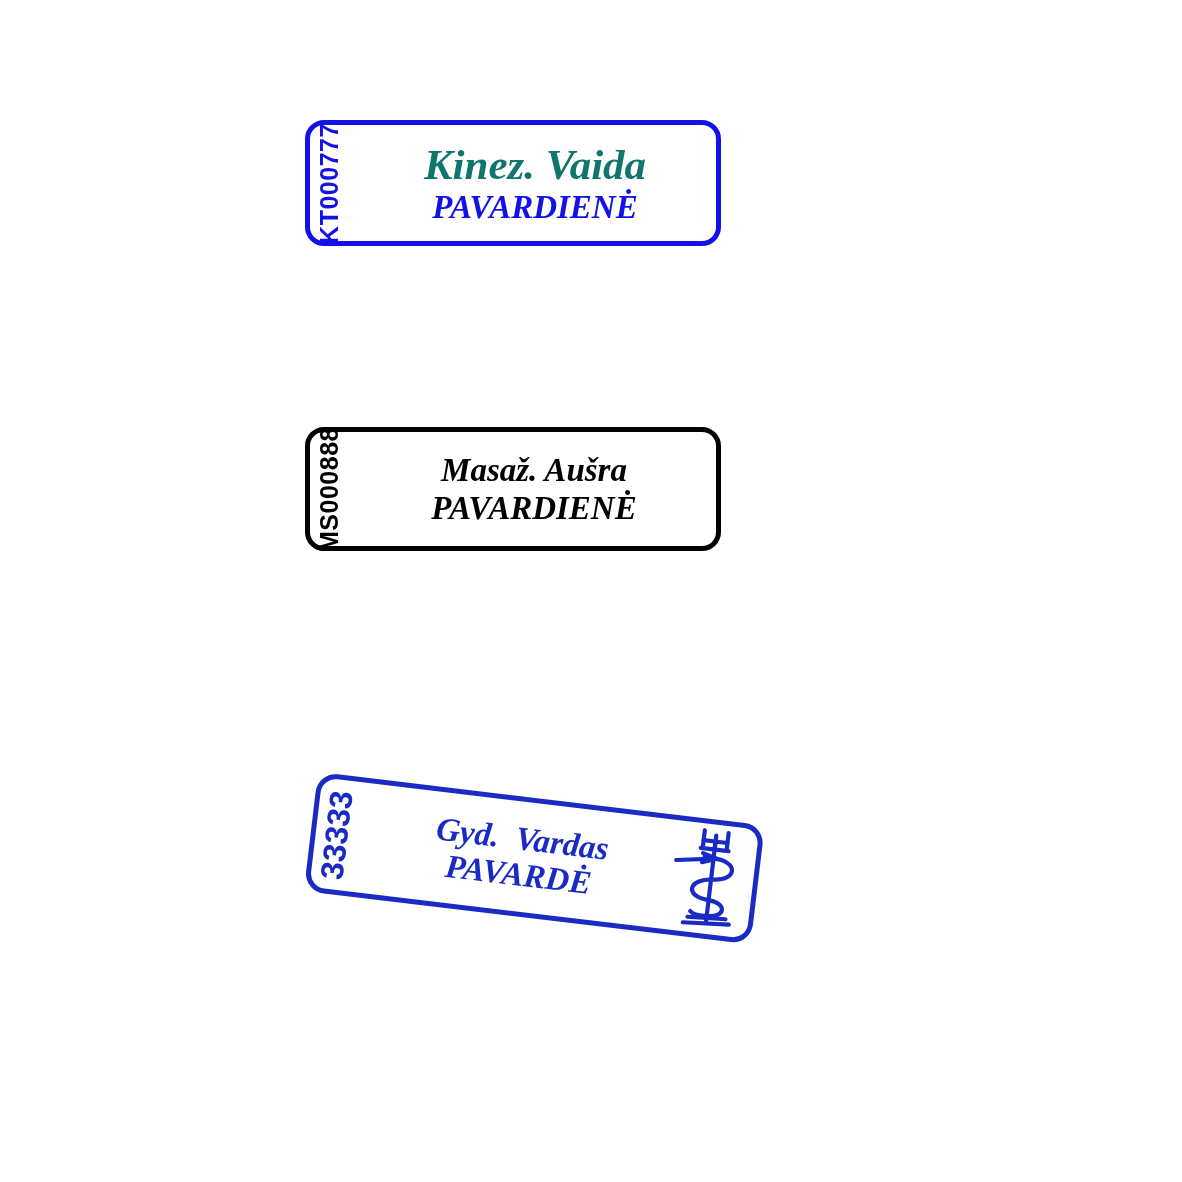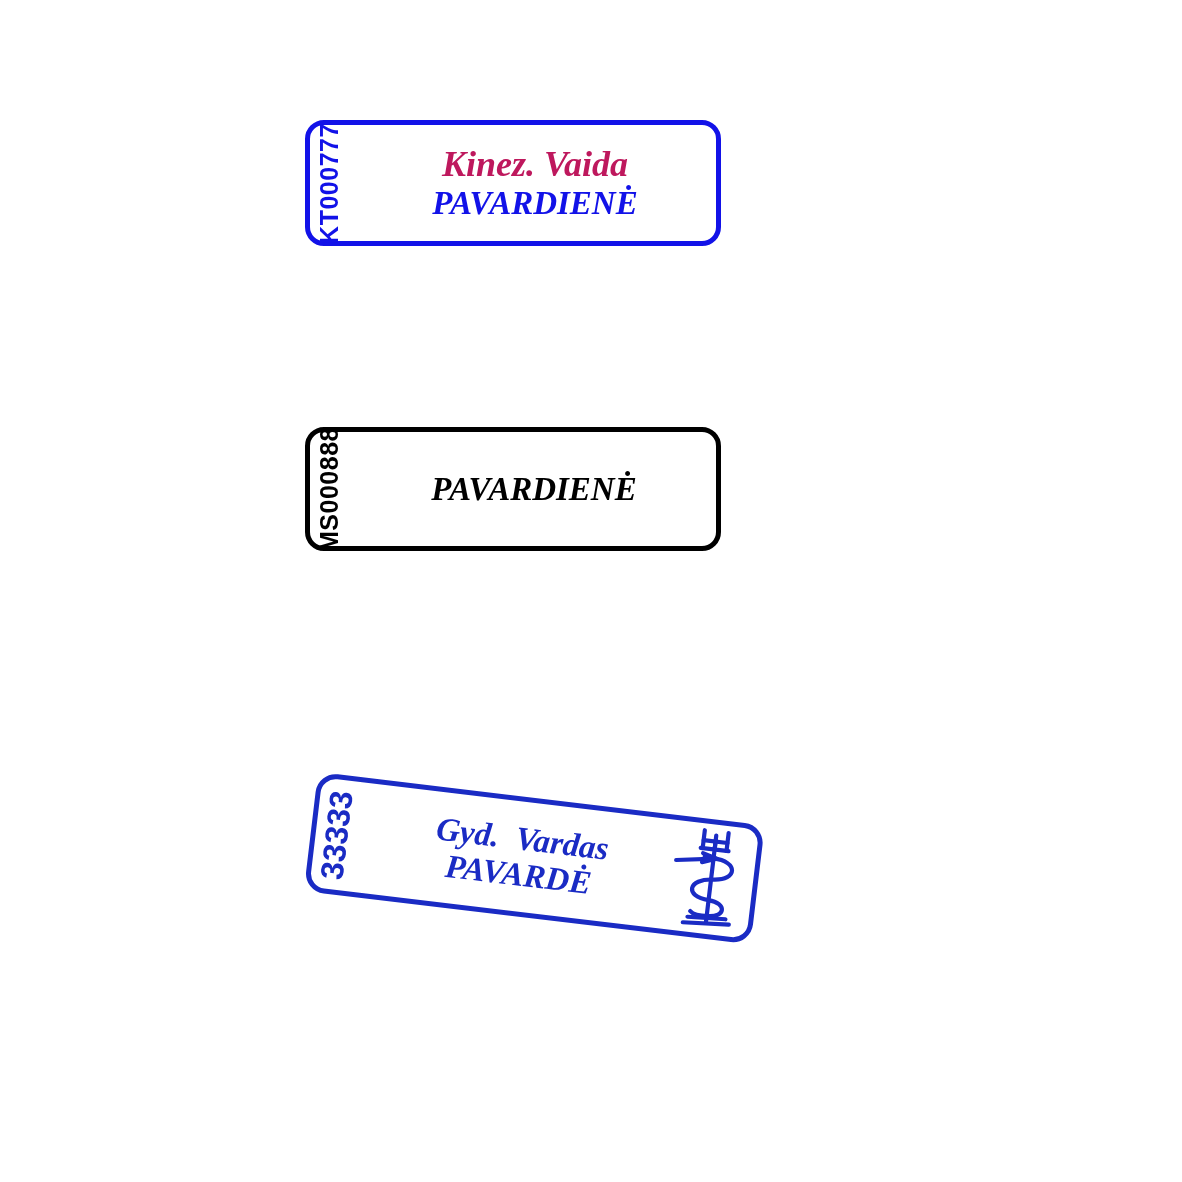--- a/index.html
+++ b/index.html
@@ -101,22 +101,22 @@
   }
   #stamp-kinez .code-strip { width: 48px; }
   #stamp-kinez .code-text {
     color: #1212e8;
     font-size: 25px;
   }
   #stamp-kinez .name-block {
     left: 52px; right: 8px; top: 0; bottom: 0;
   }
   #stamp-kinez .line-top {
-    color: #be185d;
-    font-size: 36px;
+    color: #0f766e;
+    font-size: 43px;
     margin-bottom: 5px;
   }
   #stamp-kinez .line-bottom {
     color: #1212e8;
     font-size: 33px;
   }
 
   
   #stamp-masaz {
     left: 305px;
@@ -213,20 +213,21 @@
       <span class="line-bottom">PAVARDIENĖ</span>
     </div>
   </div>
 
   <div class="stamp" id="stamp-masaz">
     <div class="stamp-frame"></div>
     <div class="code-strip">
       <span class="code-text">MS000888</span>
     </div>
     <div class="name-block">
+      <span class="line-top">Masaž. Aušra</span>
       <span class="line-bottom">PAVARDIENĖ</span>
     </div>
   </div>
 
   <div id="stamp-gyd-wrap">
     <div class="stamp" id="stamp-gyd">
       <div class="stamp-frame"></div>
       <div class="code-strip">
         <span class="code-text">33333</span>
       </div>

